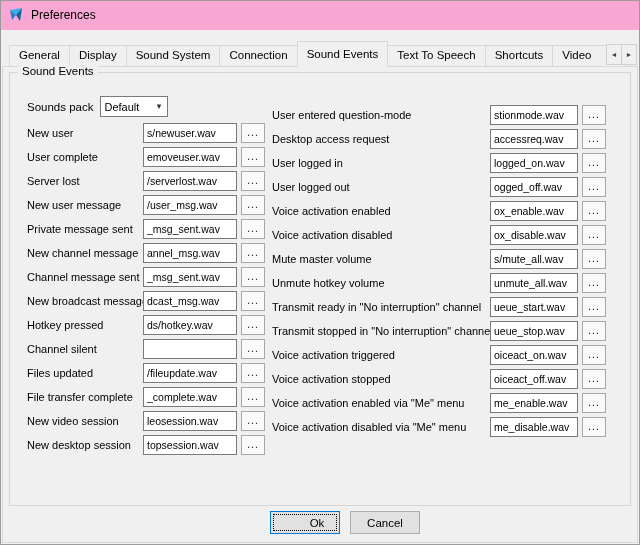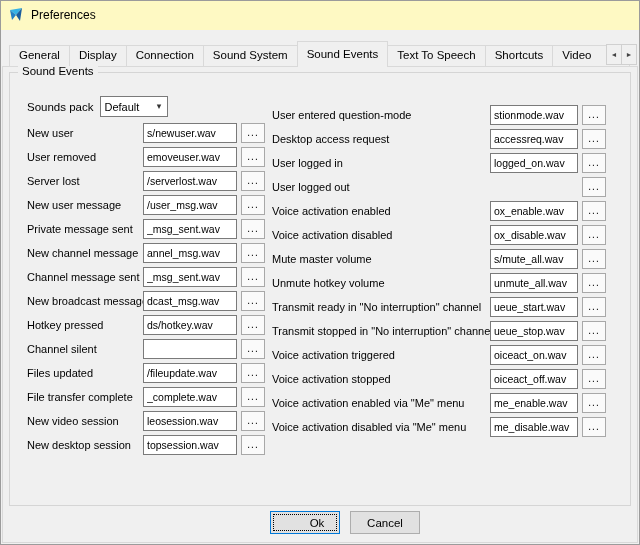--- a/index.html
+++ b/index.html
@@ -5,21 +5,21 @@
   html,body{margin:0;padding:0;}
   body{
     width:640px;height:545px;position:relative;overflow:hidden;
     background:#f0f0f0;
     font-family:"Liberation Sans", sans-serif;
     font-size:11.5px;color:#000;
     -webkit-font-smoothing:antialiased;
   }
   .window-frame{position:absolute;inset:0;border:1px solid #9b9b9b;box-sizing:border-box;pointer-events:none;z-index:50;}
   
-  .titlebar{position:absolute;top:0;left:0;right:0;height:30px;background:#fef9c3;display:flex;align-items:center;padding-left:8px;gap:7px;box-sizing:border-box;}
+  .titlebar{position:absolute;top:0;left:0;right:0;height:30px;background:#f9a8d4;display:flex;align-items:center;padding-left:8px;gap:7px;box-sizing:border-box;}
   .title-text{font-size:12px;}
   .app-icon{width:16px;height:16px;display:inline-block;}
   
   .tabbar{position:absolute;top:41px;left:9px;height:25px;display:flex;align-items:flex-end;z-index:3;}
   .tab{
     box-sizing:border-box;height:21px;line-height:19px;padding:0 9px;
     background:#f0f0f0;border:1px solid #d9d9d9;border-bottom:none;
     margin-left:-1px;white-space:nowrap;font-size:11.5px;cursor:default;
   }
   .tab:first-child{margin-left:0;}
@@ -78,22 +78,22 @@
     </svg>
   </span>
   <span class="title-text">Preferences</span>
 </div>
 
 <div class="pane"></div>
 
 <div class="tabbar">
     <div class="tab">General</div>
     <div class="tab">Display</div>
+    <div class="tab">Sound System</div>
     <div class="tab">Connection</div>
-    <div class="tab">Sound System</div>
     <div class="tab selected">Sound Events</div>
     <div class="tab">Text To Speech</div>
     <div class="tab">Shortcuts</div>
     <div class="tab clipped">Video</div>
   </div>
 
 <div class="tab-scroller">
   <div class="tab-scroll-btn">◄</div>
   <div class="tab-scroll-btn">►</div>
 </div>
@@ -110,21 +110,21 @@
   </div>
 </div>
 
 <div class="col" id="left-col">
     <div class="row">
       <div class="row-label">New user</div>
       <input class="sound-input" value="s/newuser.wav" style="">
       <button class="browse-btn">...</button>
     </div>
     <div class="row">
-      <div class="row-label">User removed</div>
+      <div class="row-label">User complete</div>
       <input class="sound-input" value="emoveuser.wav" style="">
       <button class="browse-btn">...</button>
     </div>
     <div class="row">
       <div class="row-label">Server lost</div>
       <input class="sound-input" value="/serverlost.wav" style="">
       <button class="browse-btn">...</button>
     </div>
     <div class="row">
       <div class="row-label">New user message</div>
@@ -193,20 +193,21 @@
       <input class="sound-input" value="accessreq.wav" style="">
       <button class="browse-btn">...</button>
     </div>
     <div class="row">
       <div class="row-label">User logged in</div>
       <input class="sound-input" value="logged_on.wav" style="">
       <button class="browse-btn">...</button>
     </div>
     <div class="row">
       <div class="row-label">User logged out</div>
+      <input class="sound-input" value="ogged_off.wav" style="">
       <button class="browse-btn">...</button>
     </div>
     <div class="row">
       <div class="row-label">Voice activation enabled</div>
       <input class="sound-input" value="ox_enable.wav" style="">
       <button class="browse-btn">...</button>
     </div>
     <div class="row">
       <div class="row-label">Voice activation disabled</div>
       <input class="sound-input" value="ox_disable.wav" style="">

